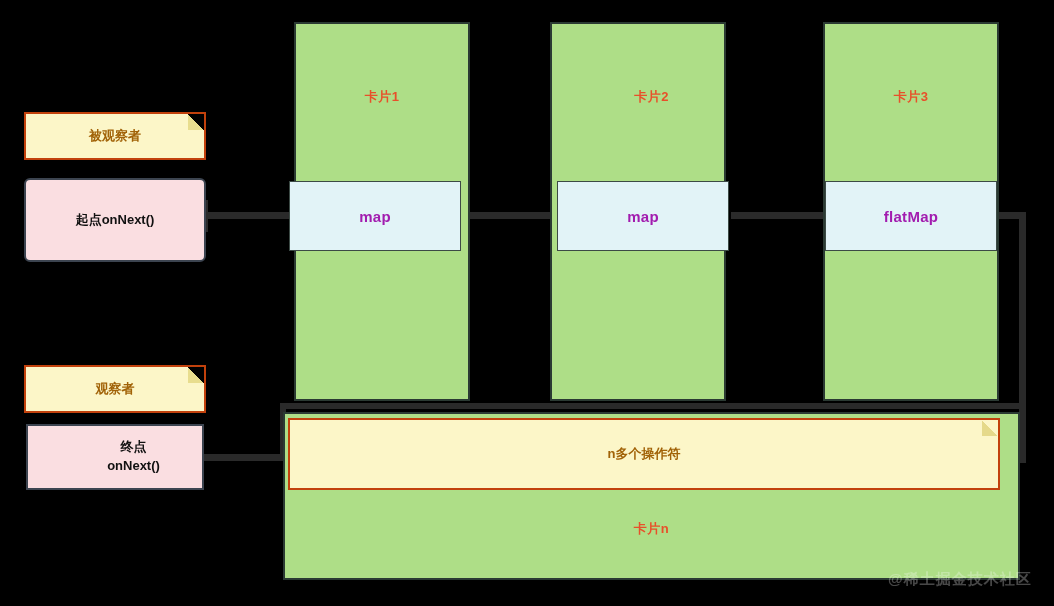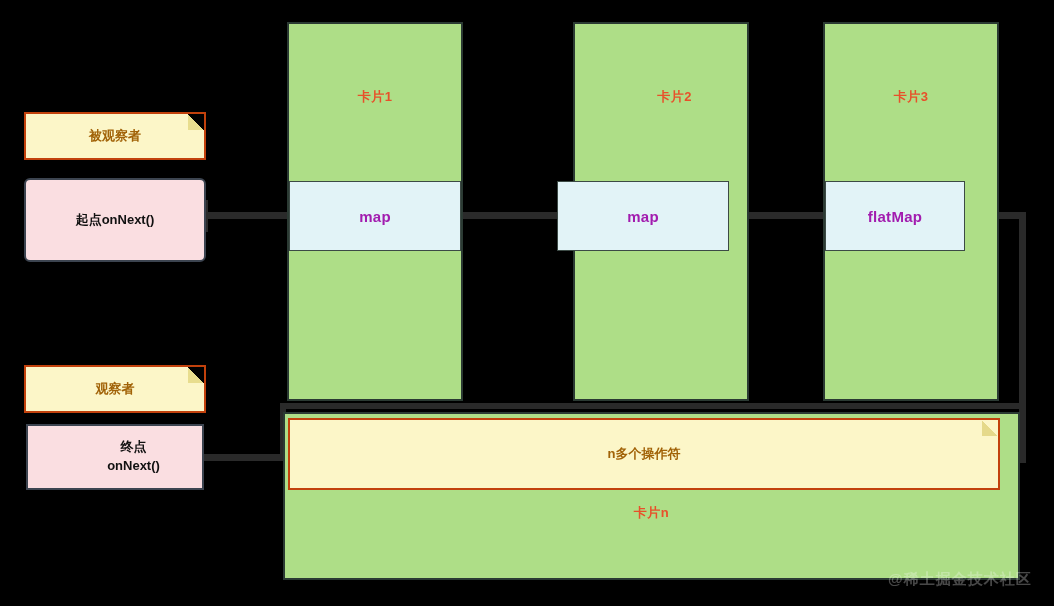--- a/index.html
+++ b/index.html
@@ -152,43 +152,43 @@
     <span>观察者</span>
   </div>
 
   <div class="abs pink-box" style="left:26px; top:424px; width:178px; height:66px;padding-left:37px;">
     <span>
       <span>终点</span><br>
       <span>onNext()</span>
     </span>
   </div>
 
-  <div class="abs card" style="left:287px; top:22px; width:176px; height:379px;">
+  <div class="abs card" style="left:294px; top:22px; width:176px; height:379px;">
     <span class="card-label">卡片1</span>
   </div>
   <div class="abs op-box" style="left:289px; top:181px; width:172px; height:70px;">
     <span>map</span>
   </div>
 
-  <div class="abs card" style="left:573px; top:22px; width:176px; height:379px;padding-left:27px;">
+  <div class="abs card" style="left:550px; top:22px; width:176px; height:379px;padding-left:27px;">
     <span class="card-label">卡片2</span>
   </div>
   <div class="abs op-box" style="left:557px; top:181px; width:172px; height:70px;">
     <span>map</span>
   </div>
 
   <div class="abs card" style="left:823px; top:22px; width:176px; height:379px;">
     <span class="card-label">卡片3</span>
   </div>
-  <div class="abs op-box" style="left:825px; top:181px; width:140px; height:70px;">
+  <div class="abs op-box" style="left:825px; top:181px; width:172px; height:70px;">
     <span>flatMap</span>
   </div>
 
   <div class="abs card" style="left:283px; top:412px; width:737px; height:168px; align-items:flex-end; justify-content:center;">
-    <span class="card-label" style="margin-top:0; margin-bottom:56px;">卡片n</span>
+    <span class="card-label" style="margin-top:0; margin-bottom:40px;">卡片n</span>
   </div>
 
   <div class="abs note dark-fold" style="left:288px; top:418px; width:712px; height:72px;">
     <div class="note-fold"></div>
     <span>n多个操作符</span>
   </div>
 
   <div class="watermark" style="left:888px; top:570px;">
     <span>@稀土掘金技术社区</span>
   </div>

